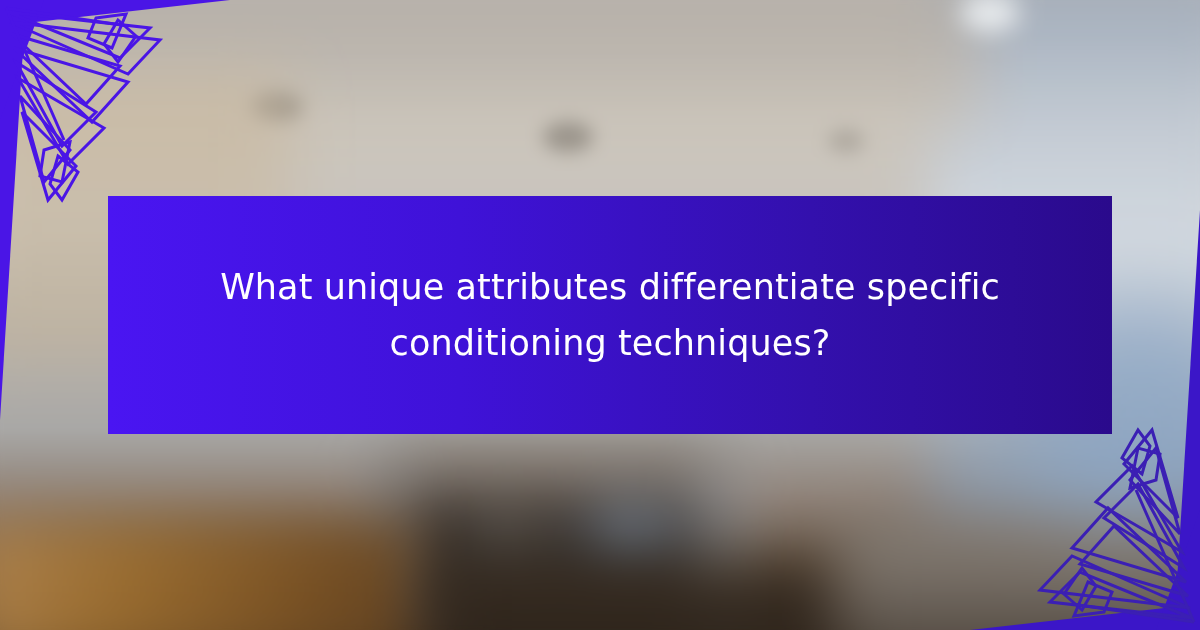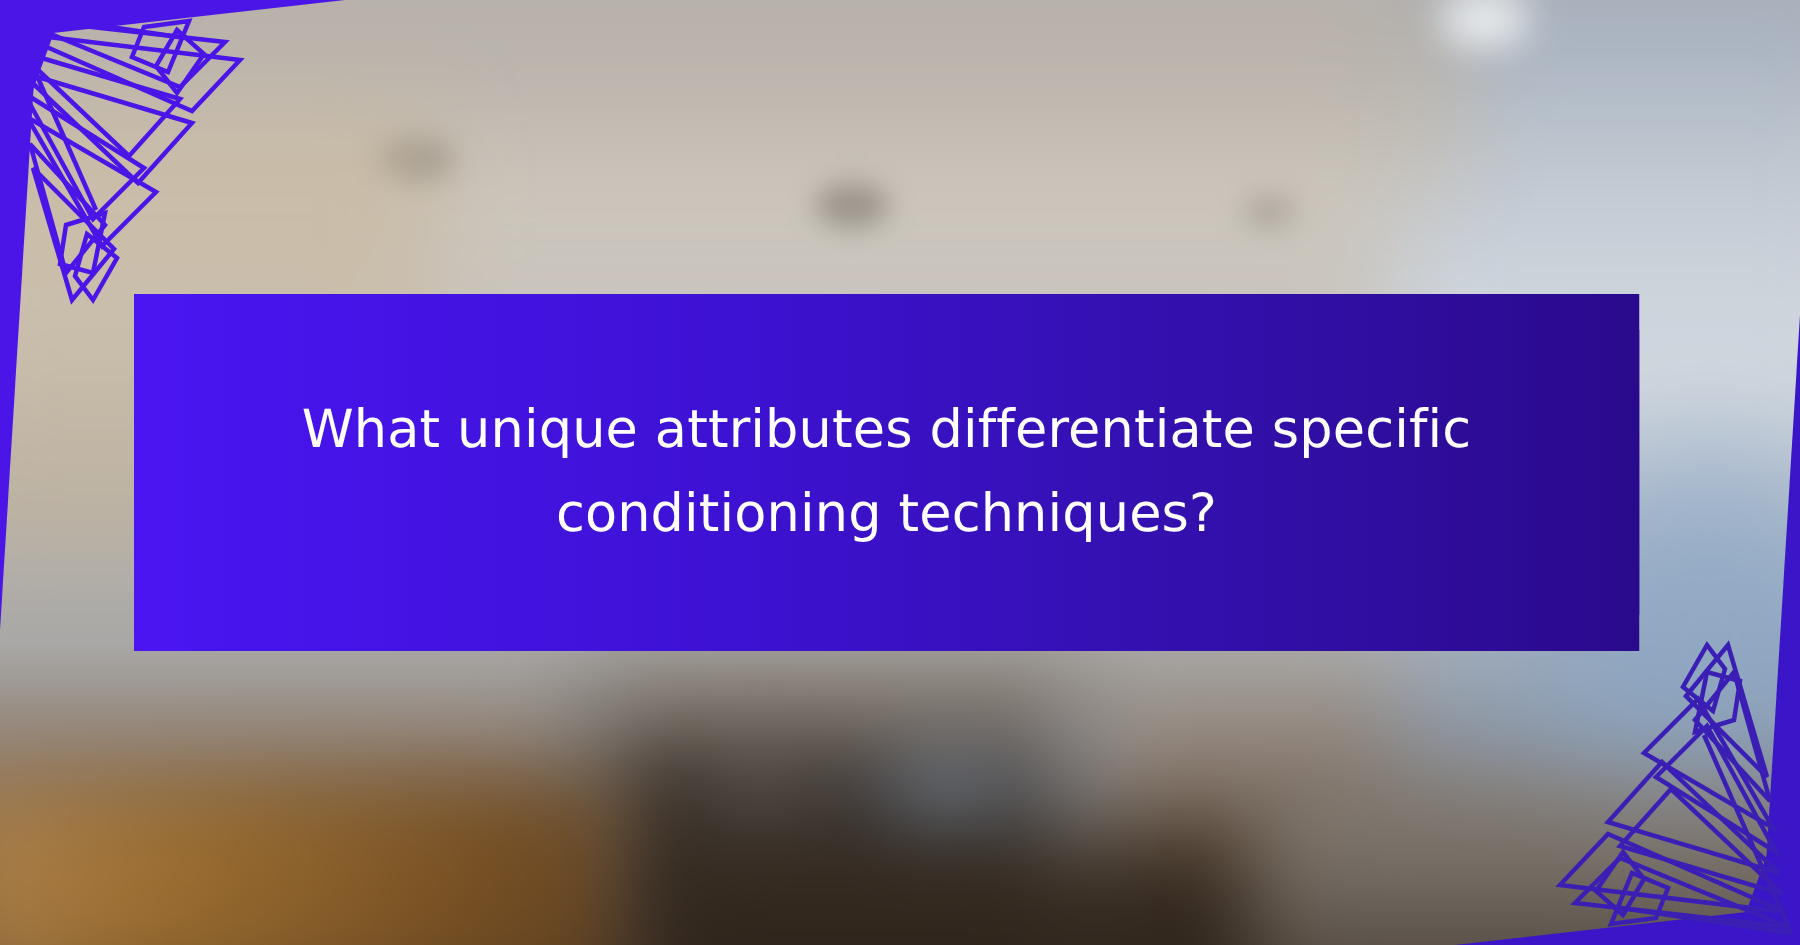--- a/index.html
+++ b/index.html
@@ -52,21 +52,21 @@
   
   .wedge {
     position: absolute;
     pointer-events: none;
   }
   .wedge svg { display: block; }
 
   
   .card {
     position: absolute;
-    left: 89px;
+    left: 108px;
     top: 196px;
     width: 1004px;
     height: 238px;
     display: flex;
     align-items: center;
     justify-content: center;
   }
   .card-svg {
     position: absolute;
     inset: 0;

